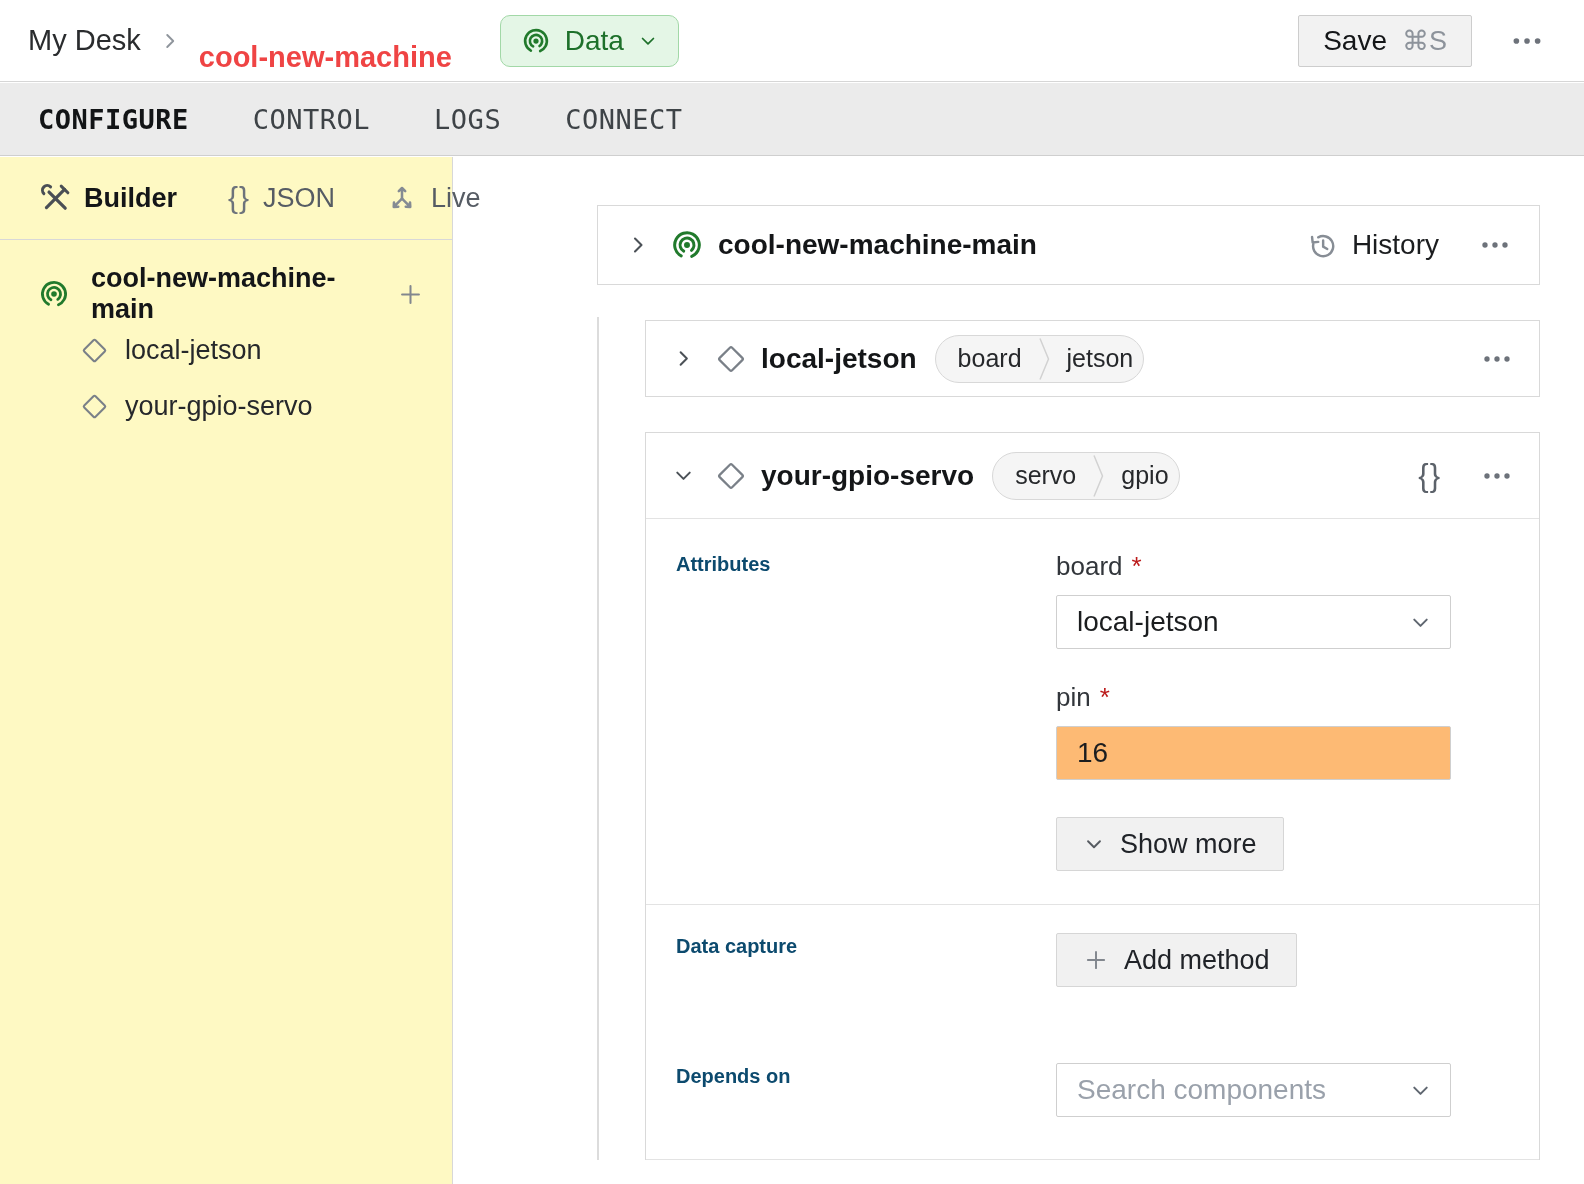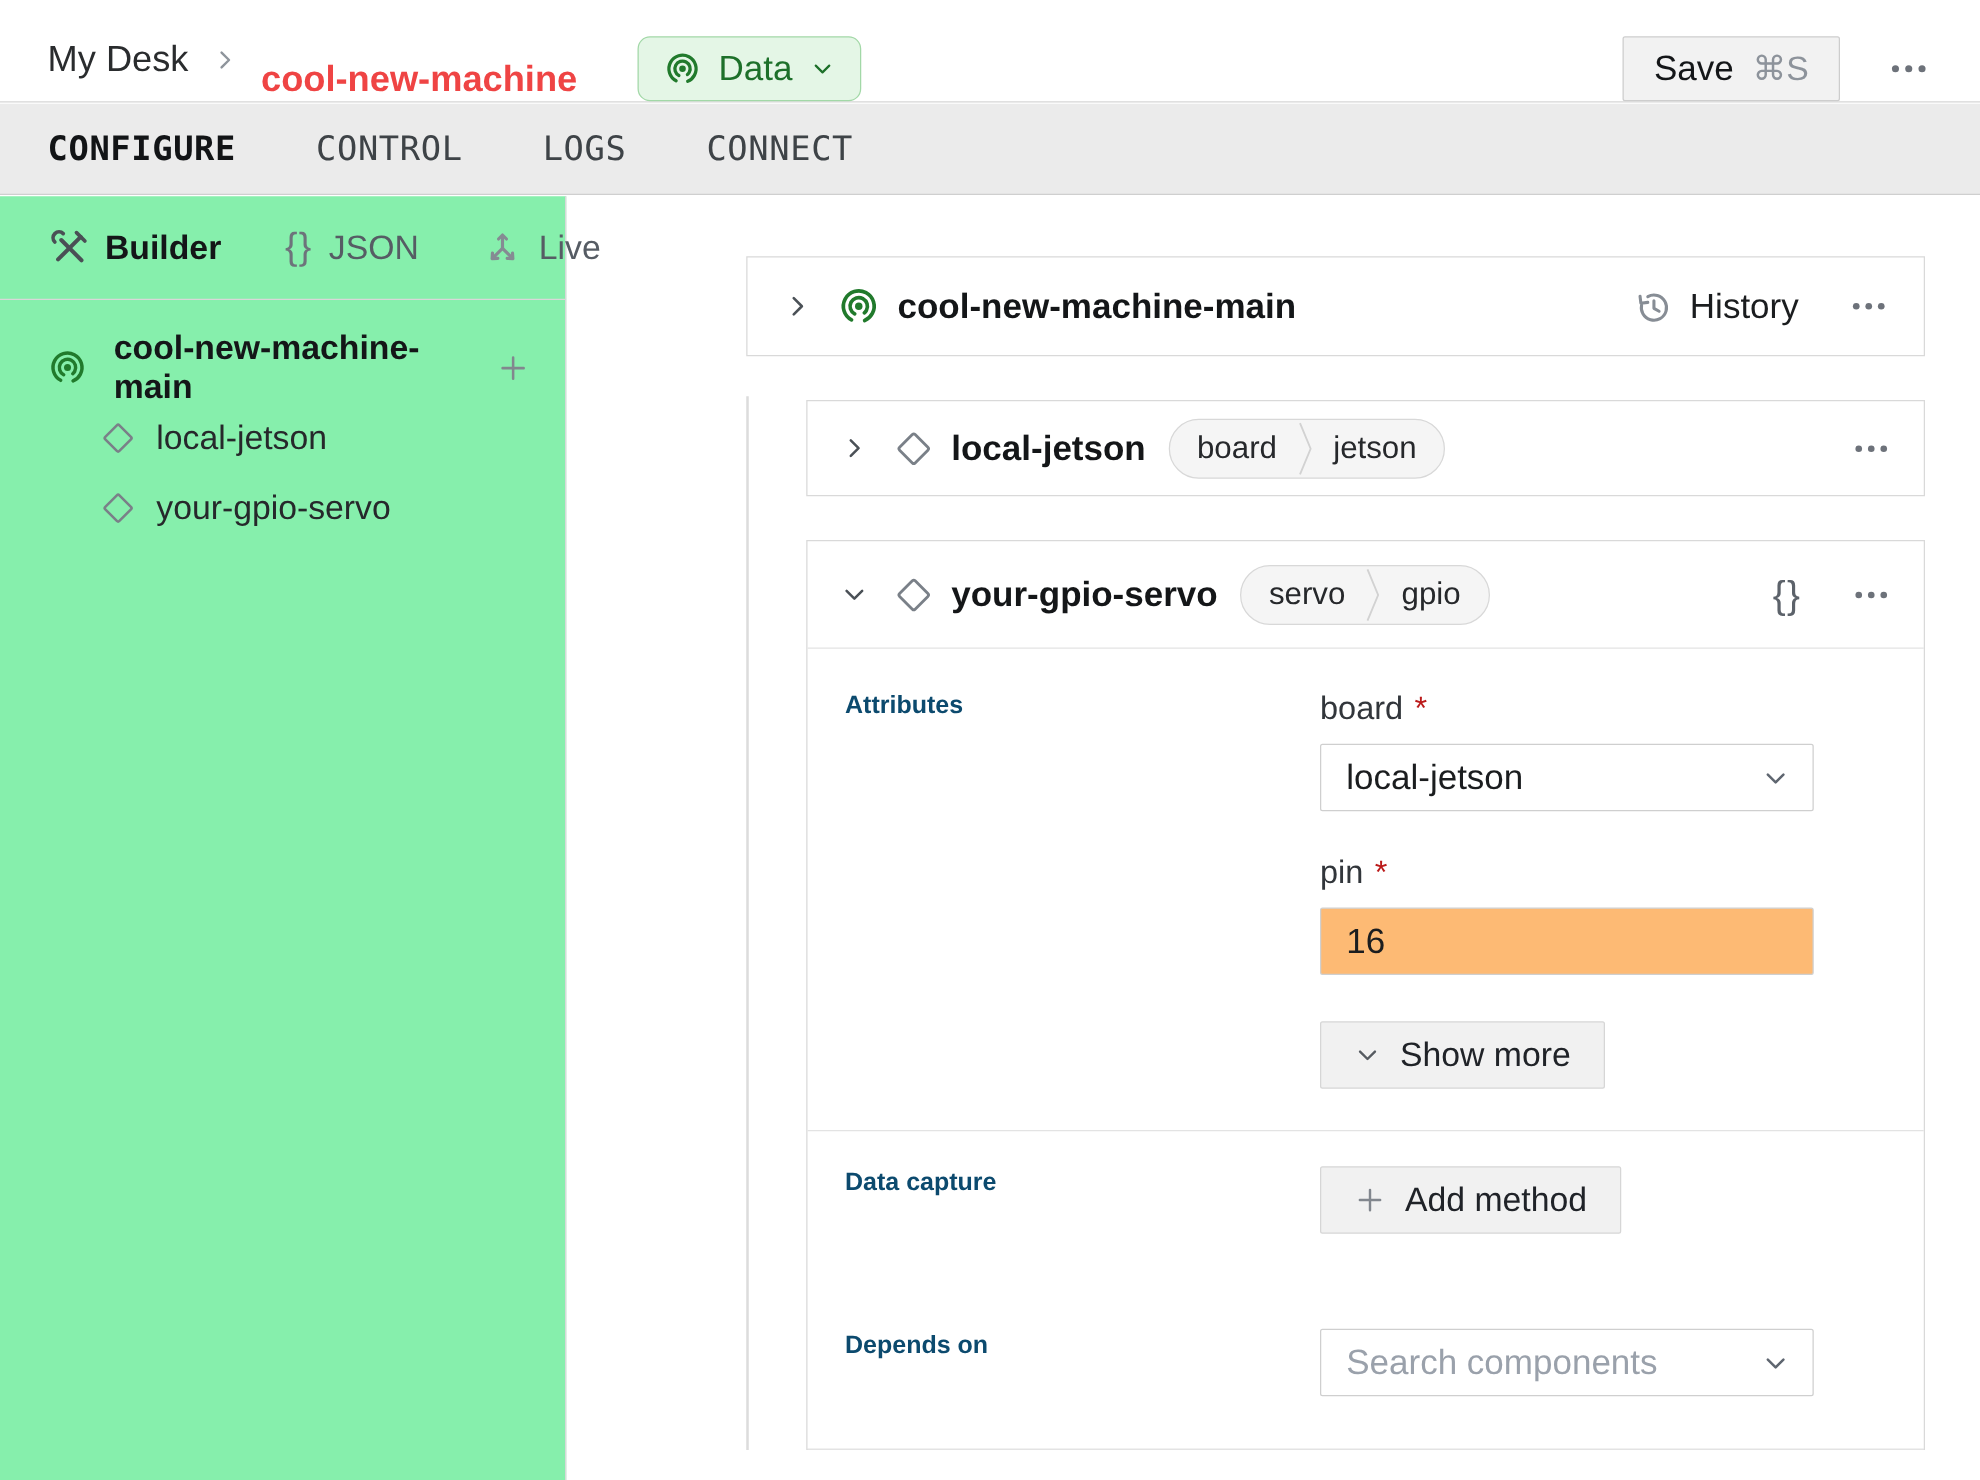--- a/index.html
+++ b/index.html
@@ -2,21 +2,21 @@
 <html><head>
 <meta charset="utf-8">
 <style>
   * { margin:0; padding:0; box-sizing:border-box; }
   html,body { width:1584px; height:1184px; background:#fff; overflow:hidden;
     font-family:"Liberation Sans", sans-serif; color:#1b1d1f; }
 
   
   .topbar { position:absolute; left:0; top:0; width:1584px; height:82px;
     background:#fff; border-bottom:1.5px solid #d6d6d6;
-    display:flex; align-items:flex-end; padding:0 40px 0 38px; }
+    display:flex; align-items:center; padding:0 40px 0 28px; }
   .crumb { display:flex; align-items:center; gap:18px; }
   .crumb-parent { font-size:29px; color:#2a2c2e; }
   .crumb-chev { display:flex; color:#8f959c; }
   .crumb-current { font-size:29px; font-weight:700; color:#ef4444;margin-top:33px; }
   .live-badge { margin-left:48px; height:52px; padding:0 20px; border-radius:10px;
     background:#e4f6e6; border:1.5px solid #a2d8a7; color:#1d702a;
     display:flex; align-items:center; gap:14px; font-size:28px; cursor:pointer; }
   .topbar-right { margin-left:auto; display:flex; align-items:center; gap:38px; }
   .save-btn { height:52px; padding:0 24px; background:#f2f2f2; border:1.5px solid #cdcdcd;
     border-radius:2px; display:flex; align-items:center; gap:15px; font-size:28px; color:#141618; cursor:pointer;margin-left:24px; }
@@ -25,21 +25,21 @@
   
   .tabbar { position:absolute; left:0; top:83px; width:1584px; height:73px;
     background:#ebebeb; border-bottom:1.5px solid #cfcfcf;
     display:flex; align-items:center; gap:64px; padding:0 38px;
     font-family:"DejaVu Sans Mono", monospace; }
   .tab { font-size:27px; letter-spacing:0.5px; color:#3e4347; cursor:pointer; }
   .tab.active { font-weight:700; color:#121416; }
 
   
   .sidebar { position:absolute; left:0; top:157px; width:453px; height:1027px;
-    background:#86efac; border-right:1.5px solid #d8d8d8; }
+    background:#fef9c3; border-right:1.5px solid #d8d8d8; }
   .view-toggle { height:83px; border-bottom:1.5px solid #d8d8d8;
     display:flex; align-items:center; gap:51px; padding:0 40px; }
   .view-item { display:flex; align-items:center; gap:13px; cursor:pointer; }
   .view-label { font-size:27px; color:#565c64; }
   .view-item.active .view-label { font-weight:700; color:#141618; }
   .braces-glyph { font-size:30px; color:#6d737b; letter-spacing:1px; }
   .tree { padding:30px 28px 0 38px; }
   .tree-root { display:flex; align-items:center; height:48px; }
   .tree-root-label { margin-left:21px; font-size:27px; font-weight:700; color:#141618; flex:1; }
   .tree-child { display:flex; align-items:center; height:48px; margin-top:8px; padding-left:42px; }
@@ -64,21 +64,21 @@
   .history-btn { display:flex; align-items:center; gap:14px; cursor:pointer; }
   .history-label { font-size:28px; color:#1b1d1f; }
   .ellipsis-btn { display:flex; cursor:pointer; }
   .braces-btn { font-size:31px; color:#5c626a; cursor:pointer; letter-spacing:1px; }
 
   
   .pill { margin-left:18px; height:48px; border-radius:24px; background:#f5f5f5;
     border:1.5px solid #d8d8d8; display:flex; align-items:center; overflow:hidden; }
   .pill-seg { font-size:25px; color:#26282b; padding:0 16px; }
   .pill-seg.first { padding-left:22px; }
-  .pill-seg.last  { padding-right:22px; }
+  .pill-seg.last  { padding-right:10px; }
 
   
   .section { display:flex; align-items:flex-start; padding:32px 30px 0 30px;
     border-bottom:1.5px solid #e3e3e3; }
   .section-label { width:380px; font-size:20px; font-weight:600; color:#0c4a6e; padding-top:2px; }
   .section-attrs { height:386px; }
   .section-depends { height:129px; }
   .section-capture { height:126px; border-bottom:none; padding-top:28px; }
   .field-label { font-size:26px; color:#32363b; margin-bottom:13px; display:flex; gap:9px; }
   .req { color:#bb1a1a; }

